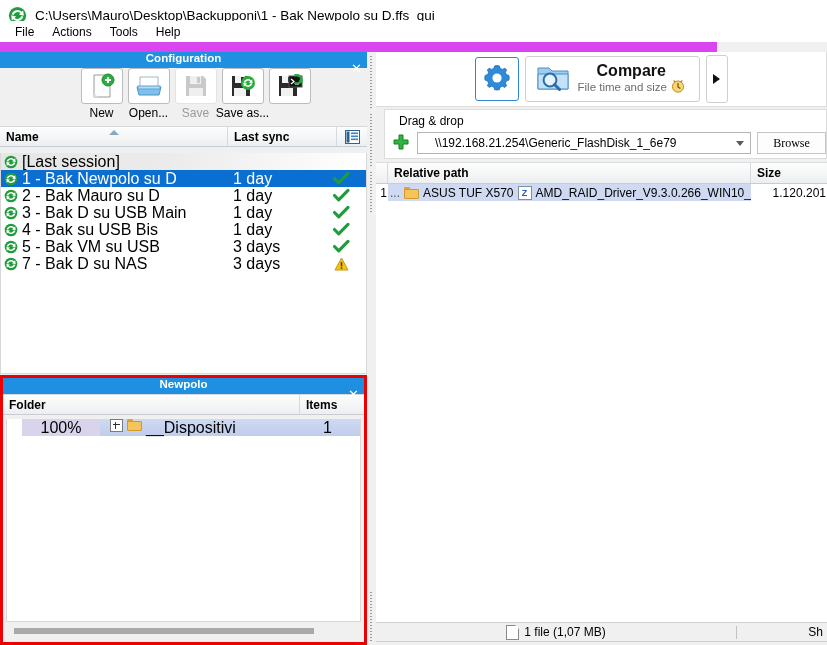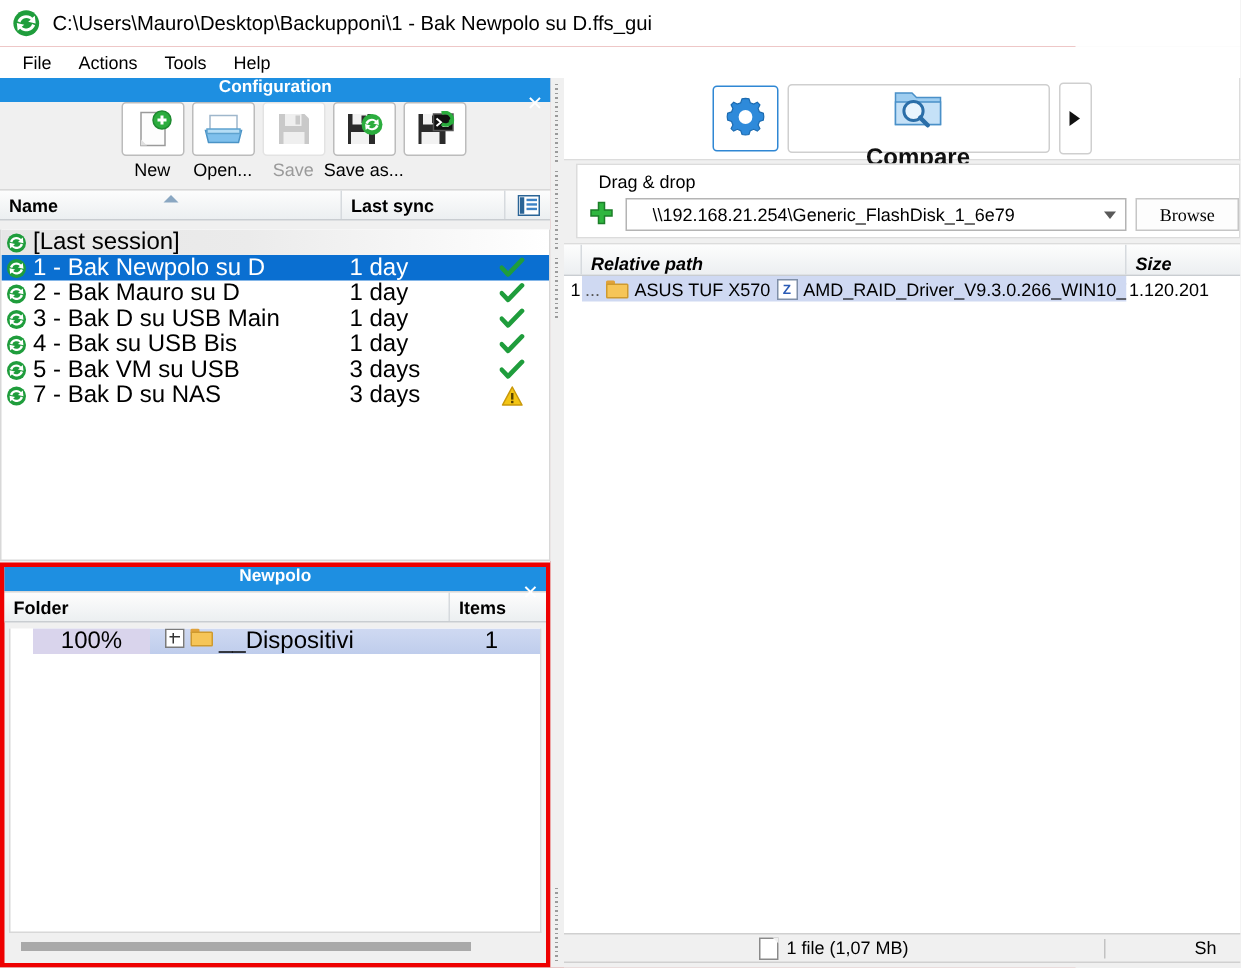--- a/index.html
+++ b/index.html
@@ -2,34 +2,34 @@
 <html><head>
 <meta charset="utf-8">
 <style>
   html,body{margin:0;padding:0;}
   body{
     width:827px;height:645px;overflow:hidden;
     font-family:"Liberation Sans","DejaVu Sans",sans-serif;
     font-size:12px;color:#000;background:#f0f0f0;
     -webkit-font-smoothing:antialiased;
   }
-  .app{position:relative;width:717px;height:645px;background:#b91c1c;}
+  .app{position:relative;width:717px;height:645px;background:#d946ef;}
 
   
   .titlebar{position:absolute;left:0;top:0;width:827px;height:31px;background:#ffffff;
             display:flex;align-items:center;padding-left:8px;box-sizing:border-box;}
   .title-txt{font-size:13.5px;color:#000;margin-left:8px;white-space:nowrap;}
   .ffs-logo{width:19px;height:19px;position:relative;flex:0 0 auto;}
 
   
   .sync{display:inline-block;position:relative;border-radius:50%;}
   .sync svg{display:block;}
 
   
-  .menubar{position:absolute;left:0;top:31px;width:827px;height:21px;background:#ffffff;
+  .menubar{position:absolute;left:0;top:21px;width:827px;height:21px;background:#ffffff;
            display:flex;align-items:center;padding-left:6px;box-sizing:border-box;}
   .menu-item{padding:2px 9px;font-size:12px;color:#000;cursor:default;}
 
   
   .left-col{position:absolute;left:0;top:52px;width:367px;height:593px;background:#f0f0f0;}
 
   .panel-caption{height:16px;background:#1e8fe1;color:#fff;font-size:11.5px;font-weight:bold;
      display:flex;align-items:center;padding:0 3px;box-sizing:border-box;position:relative;flex-direction:column;}
   .panel-caption .cap-x{margin-left:auto;font-size:13px;font-weight:bold;line-height:10px;
      padding:0 2px 2px 2px;cursor:pointer;}
@@ -93,21 +93,21 @@
 
   
   .right-col{position:absolute;left:376px;top:52px;width:451px;height:593px;background:#f0f0f0;}
 
   .cmp-bar{position:absolute;left:0;top:0;width:451px;height:55px;background:#fff;
      border:1px solid #dcdcdc;border-left:none;border-top:none;box-sizing:border-box;
      display:flex;align-items:center;justify-content:center;gap:6px;}
   .gear-btn{width:44px;height:44px;border:1px solid #2f87d4;border-radius:3px;background:#fff;
      display:flex;align-items:center;justify-content:center;box-sizing:border-box;cursor:pointer;}
   .cmp-btn{height:46px;min-width:175px;border:1px solid #cfcfcf;border-radius:3px;background:#fff;
-     display:flex;align-items:center;gap:8px;padding:0 10px;box-sizing:border-box;cursor:pointer;flex-direction:column;}
+     display:flex;align-items:center;gap:8px;padding:0 10px;box-sizing:border-box;cursor:pointer;}
   .cmp-txts{display:flex;flex-direction:column;align-items:center;line-height:1.05;}
   .cmp-title{font-size:16px;font-weight:bold;color:#111;}
   .cmp-sub{font-size:11.5px;color:#6d6d6d;display:flex;align-items:center;gap:4px;}
   .cmp-arrow{width:20px;height:46px;border:1px solid #cfcfcf;border-radius:3px;background:#fff;
      display:flex;align-items:center;justify-content:center;cursor:pointer;}
   .cmp-arrow i{width:0;height:0;border-top:5px solid transparent;border-bottom:5px solid transparent;
      border-left:7px solid #111;display:block;}
 
   .dd-box{position:absolute;left:8px;top:57px;width:443px;height:50px;background:#fff;
      border:1px solid #dcdcdc;box-sizing:border-box;}
@@ -123,42 +123,42 @@
   .combo-arrow{position:absolute;right:0;top:0;width:20px;height:20px;display:flex;
      align-items:center;justify-content:center;cursor:pointer;}
   .combo-arrow i{width:0;height:0;border-left:4px solid transparent;border-right:4px solid transparent;
      border-top:5px solid #5a5a5a;}
   .browse-btn{width:69px;height:22px;border:1px solid #c6c6c6;background:#fdfdfd;font-size:12px;
      display:flex;align-items:center;justify-content:center;box-sizing:border-box;cursor:pointer;font-family:Liberation Serif, serif;}
   .files{position:absolute;left:0;top:110px;width:451px;height:460px;background:#fff;
      border-top:1px solid #dcdcdc;box-sizing:border-box;overflow:hidden;}
   .fh{display:flex;height:21px;background:linear-gradient(#fdfdfd,#eceff1);
      border-bottom:1px solid #c9cdd1;font-size:12px;font-weight:bold;align-items:center;box-sizing:border-box;}
-  .fh .c{height:100%;display:flex;align-items:flex-end;padding:0 6px;box-sizing:border-box;
-     border-right:1px solid #d6dade;font-style:italic;}
+  .fh .c{height:100%;display:flex;align-items:center;padding:0 6px;box-sizing:border-box;
+     border-right:1px solid #d6dade;}
   .fh .c.num{flex:0 0 12px;padding:0;border-right:1px solid #d6dade;}
   .fh .c.rel{flex:1;}
   .fh .c.size{flex:0 0 76px;border-right:none;}
   .frow{display:flex;height:17px;font-size:12px;align-items:center;box-sizing:border-box;}
   .frow .c{height:100%;display:flex;align-items:center;box-sizing:border-box;}
   .frow .c.num{flex:0 0 12px;justify-content:flex-end;padding-right:1px;background:#fff;}
   .frow .c.rel{flex:1;gap:4px;padding-left:2px;background:#cfd9f2;overflow:hidden;white-space:nowrap;}
-  .frow .c.size{flex:0 0 76px;justify-content:flex-end;padding-right:21px;background:#fff;}
+  .frow .c.size{flex:0 0 76px;justify-content:flex-end;padding-right:1px;background:#fff;}
   .ellip{color:#555;}
   .zipico{width:14px;height:14px;border:1px solid #7f8fa8;background:#fff;position:relative;
      flex:0 0 auto;display:flex;align-items:center;justify-content:center;
      font-size:9px;font-weight:bold;color:#2b5bb5;box-sizing:border-box;}
 
   .statusbar{position:absolute;left:0;top:570px;width:451px;height:20px;background:#f0f0f0;
      border-top:1px solid #d0d0d0;border-bottom:1px solid #d0d0d0;display:flex;align-items:center;
      box-sizing:border-box;font-size:12px;}
   .sb-center{flex:1;display:flex;align-items:center;justify-content:center;gap:5px;text-align:center;}
   .sb-sep{width:1px;height:13px;background:#c2c2c2;}
   .sb-right{flex:0 0 90px;display:flex;align-items:center;justify-content:flex-end;
-     padding-right:16px;box-sizing:border-box;overflow:hidden;}
+     padding-right:4px;box-sizing:border-box;overflow:hidden;}
   .pg-ico{width:11px;height:13px;border:1px solid #8a8a8a;background:#fff;position:relative;flex:0 0 auto;}
   .pg-ico:after{content:"";position:absolute;right:-1px;top:-1px;border-left:4px solid transparent;
      border-top:4px solid #f0f0f0;}
 
   .botbar{position:absolute;left:0;top:591px;width:451px;height:54px;background:#f0f0f0;
      display:flex;align-items:center;padding:0 2px 0 8px;box-sizing:border-box;gap:6px;}
 </style>
 </head>
 <body>
 

